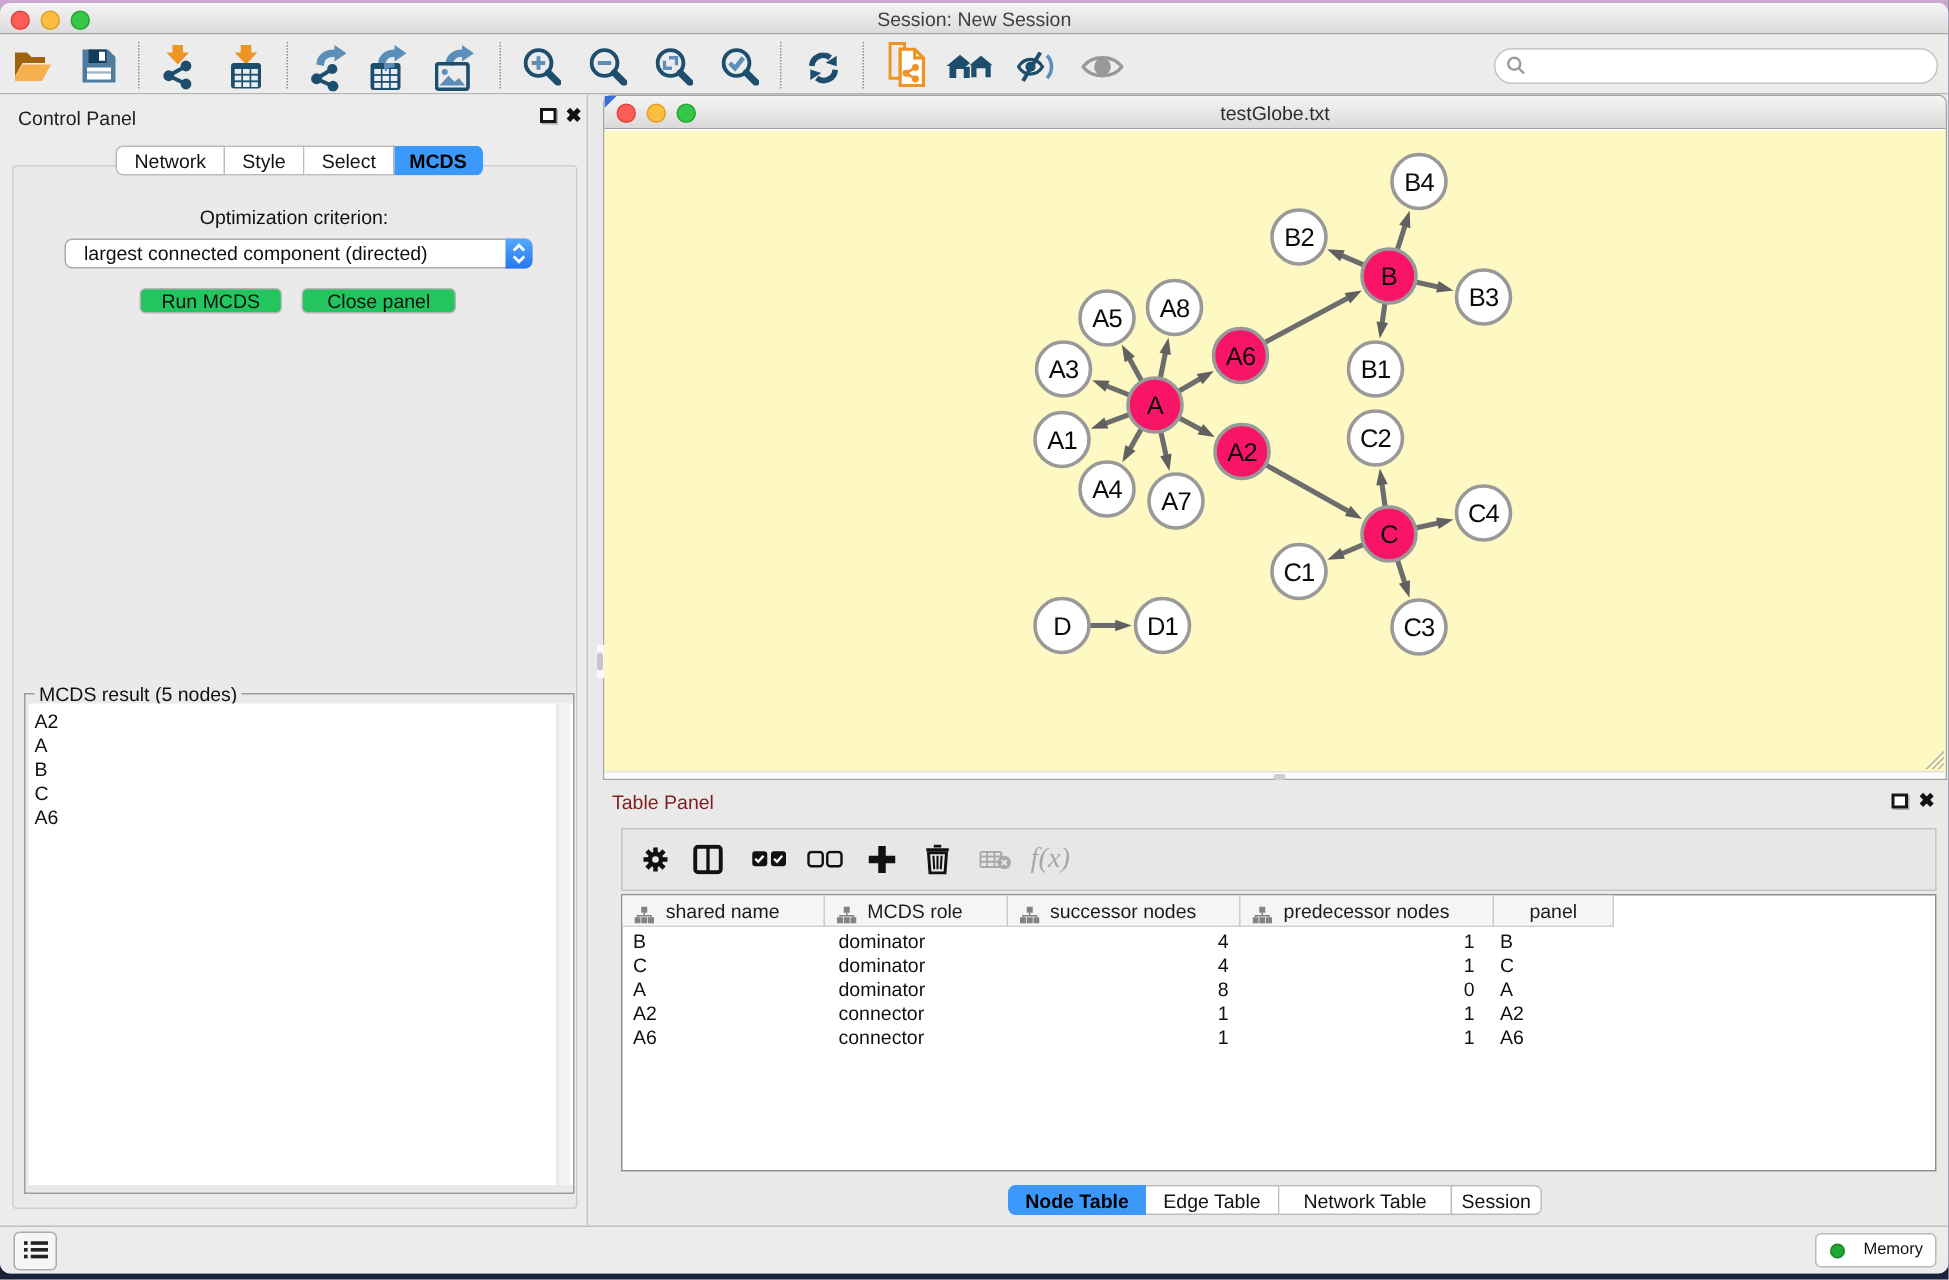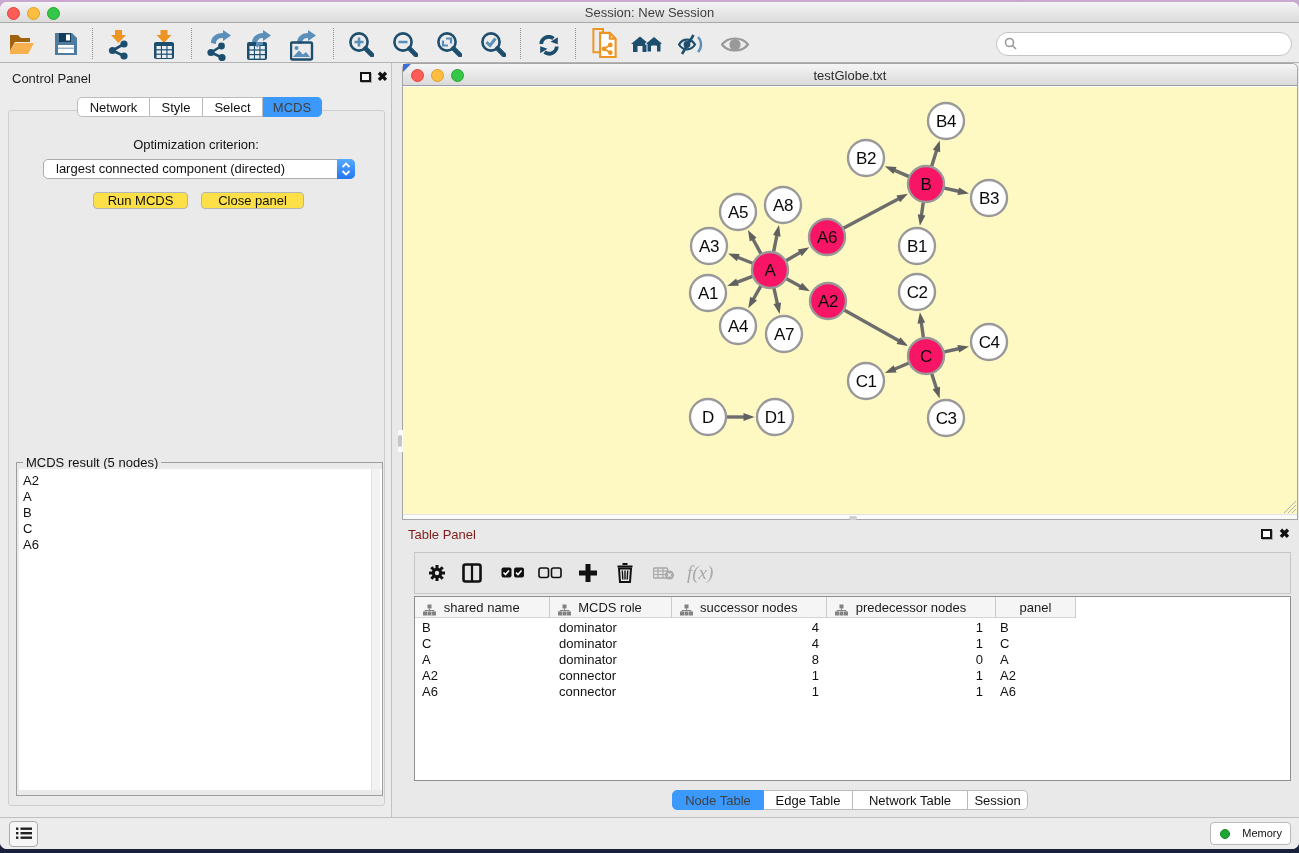--- a/index.html
+++ b/index.html
@@ -21,25 +21,25 @@
 
 #cpanel { position:absolute; left:0; top:0; width:392px; height:754px; background:#ececec; border-right:1px solid #c3c3c3; }
 #cpanel .hdr { position:absolute; left:12px; top:8px; font-size:13px; color:#1e1e1e; }
 .floatbox { position:absolute; width:11px; height:10px; border:2px solid #161616; background:#fff; box-shadow:1px 1px 0 #b0b0b0; }
 .closex { position:absolute; font-size:13px; font-weight:bold; color:#111; }
 #cp-inner { position:absolute; left:8px; top:47px; width:377px; height:696px; background:#eaeaea; border:1px solid #cecece; border-radius:3px; }
 .tabs { position:absolute; display:flex; height:20px; z-index:5; }
 .tab { height:20px; line-height:19px; font-size:13px; color:#111; background:#fff; border:1px solid #bcbcbc; border-left:none; padding:0 14px; text-align:center; }
 .tab.first { border-left:1px solid #bcbcbc; border-radius:5px 0 0 5px; }
 .tab.last { border-radius:0 5px 5px 0; }
-.tab.sel { background:#3c99fc; color:#404040; border-color:#3c99fc; }
+.tab.sel { background:#3c99fc; color:#000000; border-color:#3c99fc;font-weight:bold; }
 #optlabel { position:absolute; left:0; top:74px; width:392px; text-align:center; font-size:13px; color:#111; }
 #dropdown { position:absolute; left:43px; top:96px; width:312px; height:20px; background:#fff; border:1px solid #ababab; border-radius:5px; font-size:13px; line-height:18px; padding-left:12px; color:#111; }
 #dd-step { position:absolute; right:-1px; top:-1px; width:18px; height:20px; border-radius:0 5px 5px 0; background:linear-gradient(#55aafd,#2477f3); }
-.btn { position:absolute; height:17px; background:#fde047; border:1px solid #b5b5b5; border-radius:4px; font-size:13px; line-height:15px; text-align:center; color:#111; }
+.btn { position:absolute; height:17px; background:#22c55e; border:1px solid #b5b5b5; border-radius:4px; font-size:13px; line-height:15px; text-align:center; color:#111; }
 #groupbox { position:absolute; left:16px; top:399px; width:367px; height:334px; border:1px solid #9d9d9d; }
 #groupbox .glabel { position:absolute; left:6px; top:-8px; background:#eaeaea; padding:0 3px; font-size:13px; color:#111; }
 #glist { position:absolute; left:2px; top:6px; width:363px; height:321px; background:#fff; font-size:13px; color:#111; padding-top:4px; }
 #glist div { padding-left:4px; height:16px; line-height:16px; }
 #gscroll { position:absolute; right:2px; top:6px; width:9px; height:321px; background:#f2f2f2; border-left:1px solid #e0e0e0; }
 
 #netwin { position:absolute; left:403px; top:1px; width:894px; height:455px; background:#fff; border-radius:5px 5px 0 0; box-shadow:0 0 0 1px #a5a5a5; }
 #nettitle { position:absolute; left:0; top:0; width:100%; height:22px; background:linear-gradient(#f5f5f5,#dadada); border-bottom:1px solid #9f9f9f; border-radius:5px 5px 0 0; }
 #nettitle .title { position:absolute; top:4px; width:100%; text-align:center; font-size:13px; color:#2c2c2c; }
 #nettitle .t1 { left:8px; top:5px; background:#fc5d57; border:1px solid #e1443f; }

